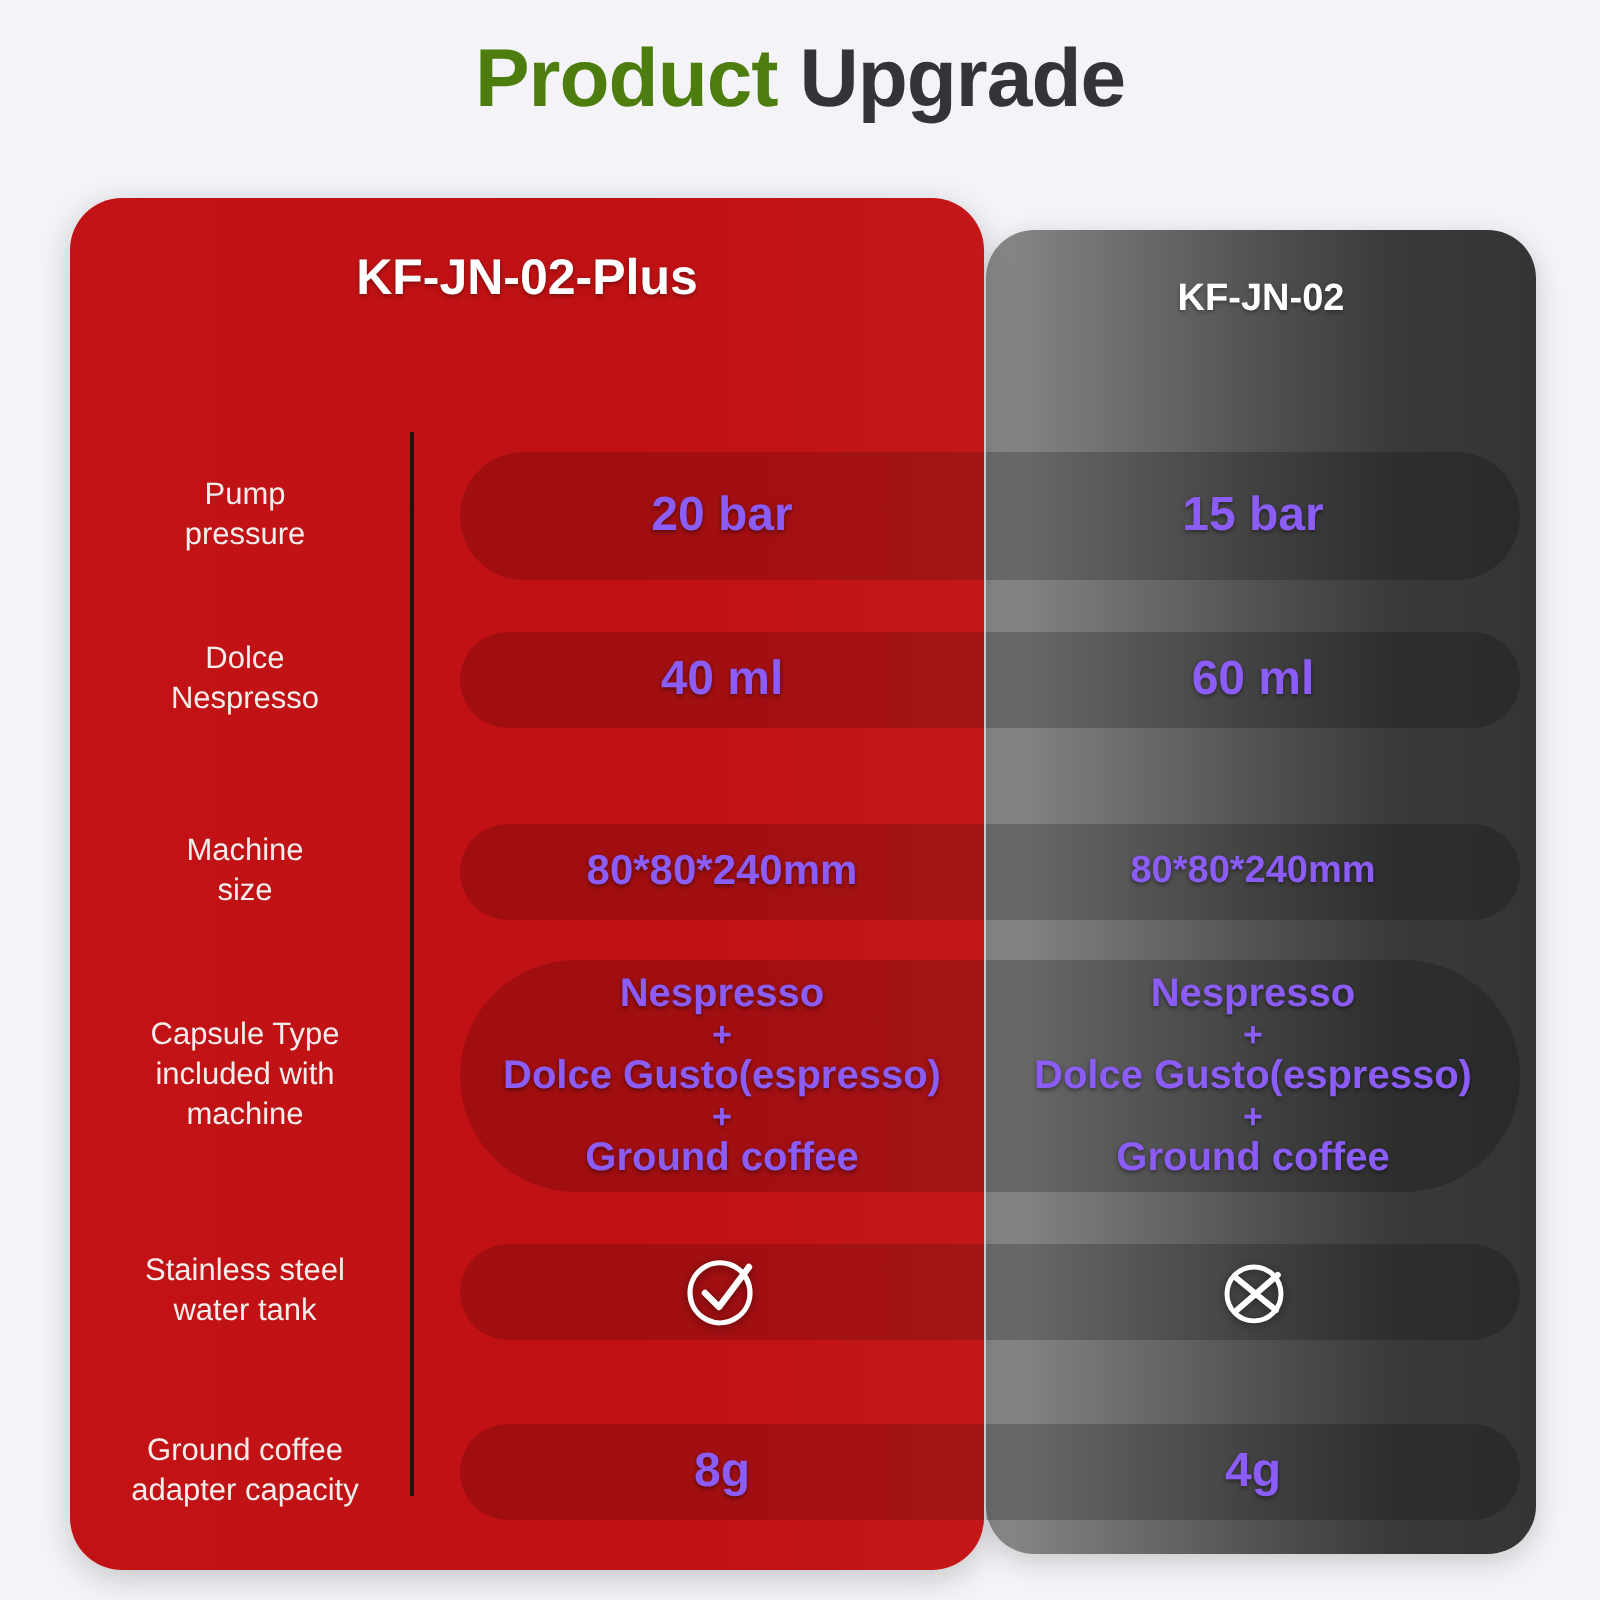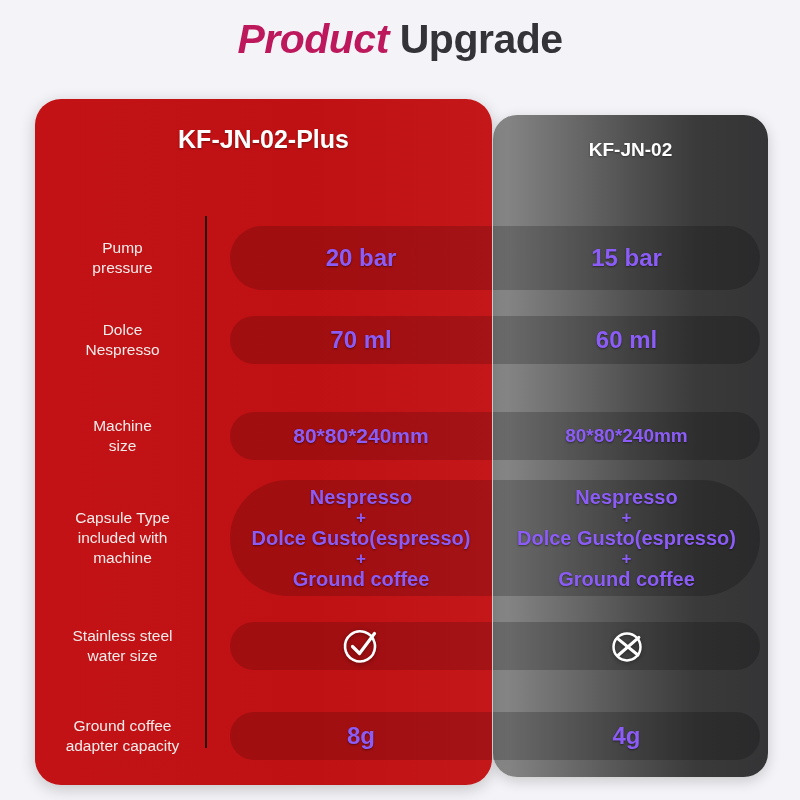--- a/index.html
+++ b/index.html
@@ -25,21 +25,21 @@
     position: absolute;
     left: 0;
     top: 16px;
     width: 800px;
     text-align: center;
     font-size: 41px;
     font-weight: bold;
     letter-spacing: -0.5px;
     white-space: nowrap;
   }
-  .title .word-accent { color: #be185d; font-style: italic; }
+  .title .word-accent { color: #4d7c0f; }
   .title .word-plain  { color: #333338; }
 
   
   .panel-gray {
     position: absolute;
     left: 493px;
     top: 115px;
     width: 275px;
     height: 662px;
     border-radius: 24px;
@@ -211,21 +211,21 @@
     <div class="val val-secondary">15 bar</div>
   </div>
 
   <div class="row" style="top:316px; height:48px;">
     <div class="pill-red"></div>
     <div class="pill-gray"></div>
     <div class="row-label">
       <div>Dolce</div>
       <div>Nespresso</div>
     </div>
-    <div class="val val-primary">70 ml</div>
+    <div class="val val-primary">40 ml</div>
     <div class="val val-secondary">60 ml</div>
   </div>
 
   <div class="row" style="top:412px; height:48px;">
     <div class="pill-red"></div>
     <div class="pill-gray"></div>
     <div class="row-label">
       <div>Machine</div>
       <div>size</div>
     </div>
@@ -255,21 +255,21 @@
       <div class="plus">+</div>
       <div>Ground coffee</div>
     </div>
   </div>
 
   <div class="row" style="top:622px; height:48px;">
     <div class="pill-red"></div>
     <div class="pill-gray"></div>
     <div class="row-label">
       <div>Stainless steel</div>
-      <div>water size</div>
+      <div>water tank</div>
     </div>
     <div class="mark mark-primary">
       <svg width="40" height="40" viewBox="0 0 40 40" aria-hidden="true">
         <path d="M33.5 16.5 A15 15 0 1 0 34 21 A15 15 0 0 0 33.5 16.5" fill="none" stroke="#ffffff" stroke-width="2.6" stroke-linecap="round"></path>
         <path d="M11.5 20.5 L18.5 27.5 L33.5 7.5" fill="none" stroke="#ffffff" stroke-width="3.2" stroke-linecap="round" stroke-linejoin="round"></path>
       </svg>
     </div>
     <div class="mark mark-secondary">
       <svg width="38" height="38" viewBox="0 0 40 40" aria-hidden="true">
         <circle cx="20" cy="21" r="14.2" fill="none" stroke="#ffffff" stroke-width="2.6"></circle>

